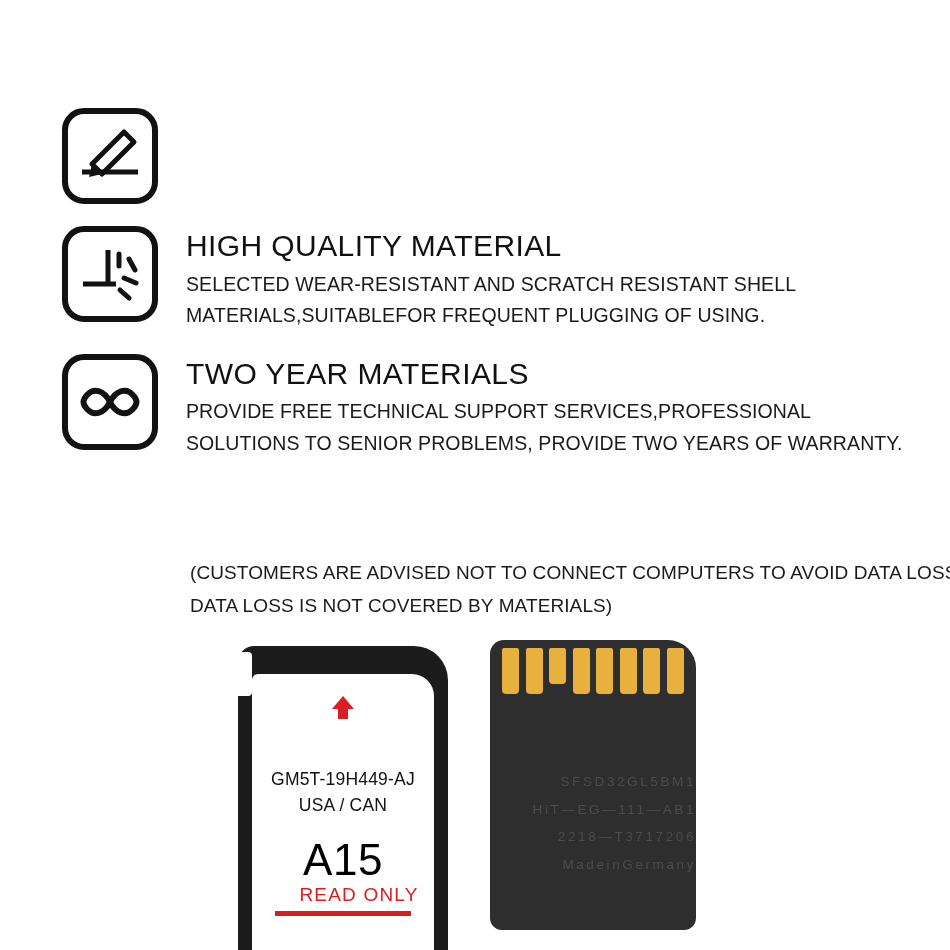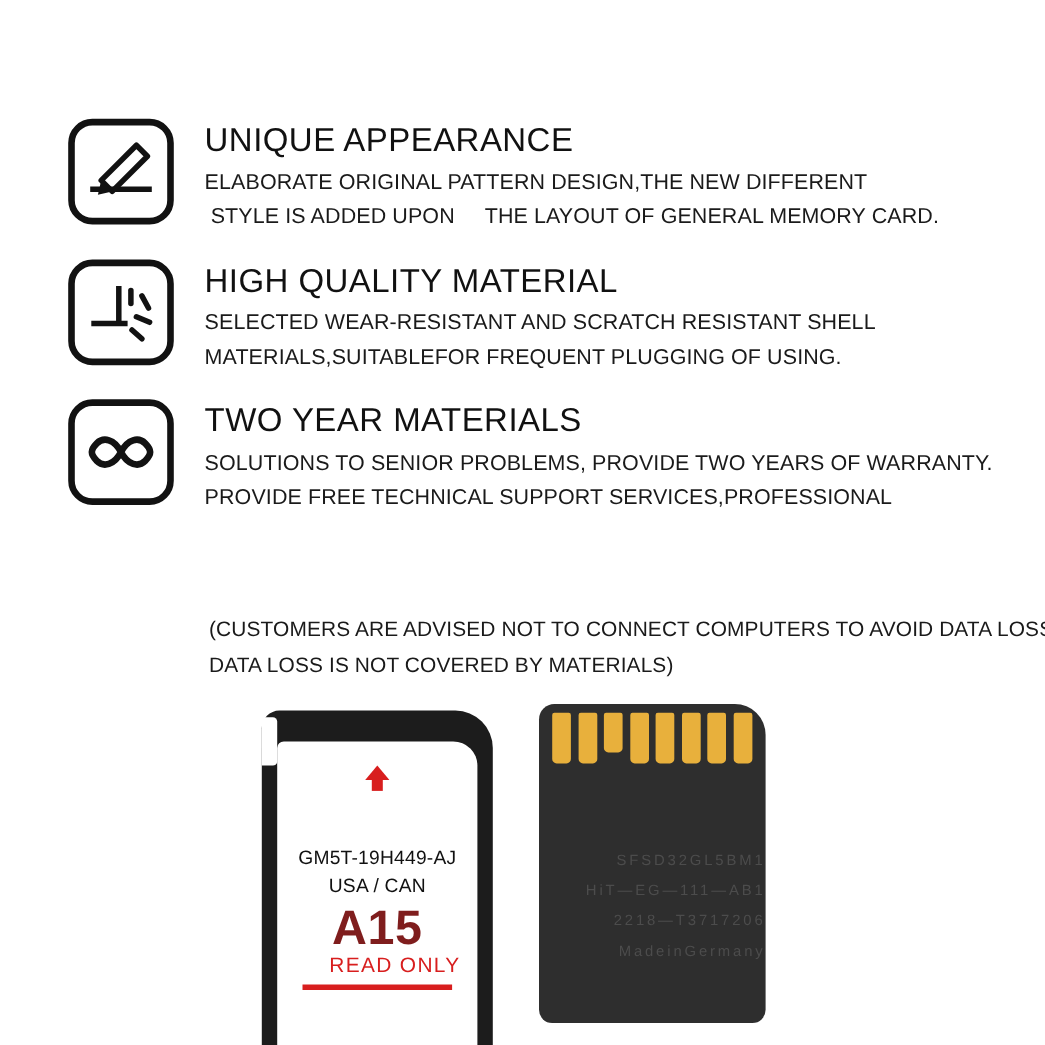--- a/index.html
+++ b/index.html
@@ -154,25 +154,25 @@
     line-height: 1.5;
   }
   .front-region {
     font-size: 17.5px;
     color: #111;
     letter-spacing: 0.2px;
     line-height: 1.55;
   }
   .front-big {
     font-size: 44px;
-    font-weight: bold;
-    color: #7f1d1d;
+    font-weight: normal;
+    color: #000000;
     line-height: 1.12;
     letter-spacing: 0.5px;
-    margin-top: 0;
+    margin-top: 16px;
   }
   .front-readonly {
     font-size: 19px;
     color: #d81e1e;
     letter-spacing: 1.2px;
     line-height: 1.1;
     margin-left: 32px;
   }
   .front-underline {
     width: 136px;
@@ -230,25 +230,20 @@
 <div class="features">
 
   <div class="feature">
     <div class="feature-icon">
       <div class="icon-box"></div>
       <svg width="96" height="96" viewBox="0 0 96 96" style="position:absolute;left:0;top:0;">
         <line x1="20" y1="64" x2="76" y2="64" stroke="#121212" stroke-width="5"></line>
         <path d="M30 56 L62 24 L72 34 L40 66 Z" fill="none" stroke="#121212" stroke-width="5" stroke-linejoin="round"></path>
         <path d="M30 56 L40 66 L27 69 Z" fill="#121212"></path>
       </svg>
-    </div>
-    <div class="feature-text">
-      <div class="feature-title">UNIQUE APPEARANCE</div>
-      <div class="feature-line">ELABORATE ORIGINAL PATTERN DESIGN,THE NEW DIFFERENT</div>
-      <div class="feature-line"> STYLE IS ADDED UPON     THE LAYOUT OF GENERAL MEMORY CARD.</div>
     </div>
   </div>
 
   <div class="feature">
     <div class="feature-icon">
       <div class="icon-box"></div>
       <svg width="96" height="96" viewBox="0 0 96 96" style="position:absolute;left:0;top:0;">
         <line x1="21" y1="58" x2="54" y2="58" stroke="#121212" stroke-width="5"></line>
         <line x1="46" y1="24" x2="46" y2="58" stroke="#121212" stroke-width="5"></line>
         <line x1="57" y1="28" x2="57" y2="40" stroke="#121212" stroke-width="5" stroke-linecap="round"></line>
@@ -266,22 +261,22 @@
 
   <div class="feature">
     <div class="feature-icon">
       <div class="icon-box"></div>
       <svg width="96" height="96" viewBox="0 0 96 96" style="position:absolute;left:0;top:0;">
         <path d="M48 48 C42 36 32 34 26 40 C20 46 20 50 26 56 C32 62 42 60 48 48 C54 36 64 34 70 40 C76 46 76 50 70 56 C64 62 54 60 48 48 Z" fill="none" stroke="#121212" stroke-width="6" stroke-linejoin="round"></path>
       </svg>
     </div>
     <div class="feature-text">
       <div class="feature-title">TWO YEAR MATERIALS</div>
+      <div class="feature-line">PROVIDE FREE TECHNICAL SUPPORT SERVICES,PROFESSIONAL</div>
       <div class="feature-line">SOLUTIONS TO SENIOR PROBLEMS, PROVIDE TWO YEARS OF WARRANTY.</div>
-      <div class="feature-line">PROVIDE FREE TECHNICAL SUPPORT SERVICES,PROFESSIONAL</div>
     </div>
   </div>
 </div>
 
 <div class="disclaimer">
   <div>(CUSTOMERS ARE ADVISED NOT TO CONNECT COMPUTERS TO AVOID DATA LOSS.</div>
   <div>DATA LOSS IS NOT COVERED BY MATERIALS)</div>
 </div>
 
 <div class="cards">

